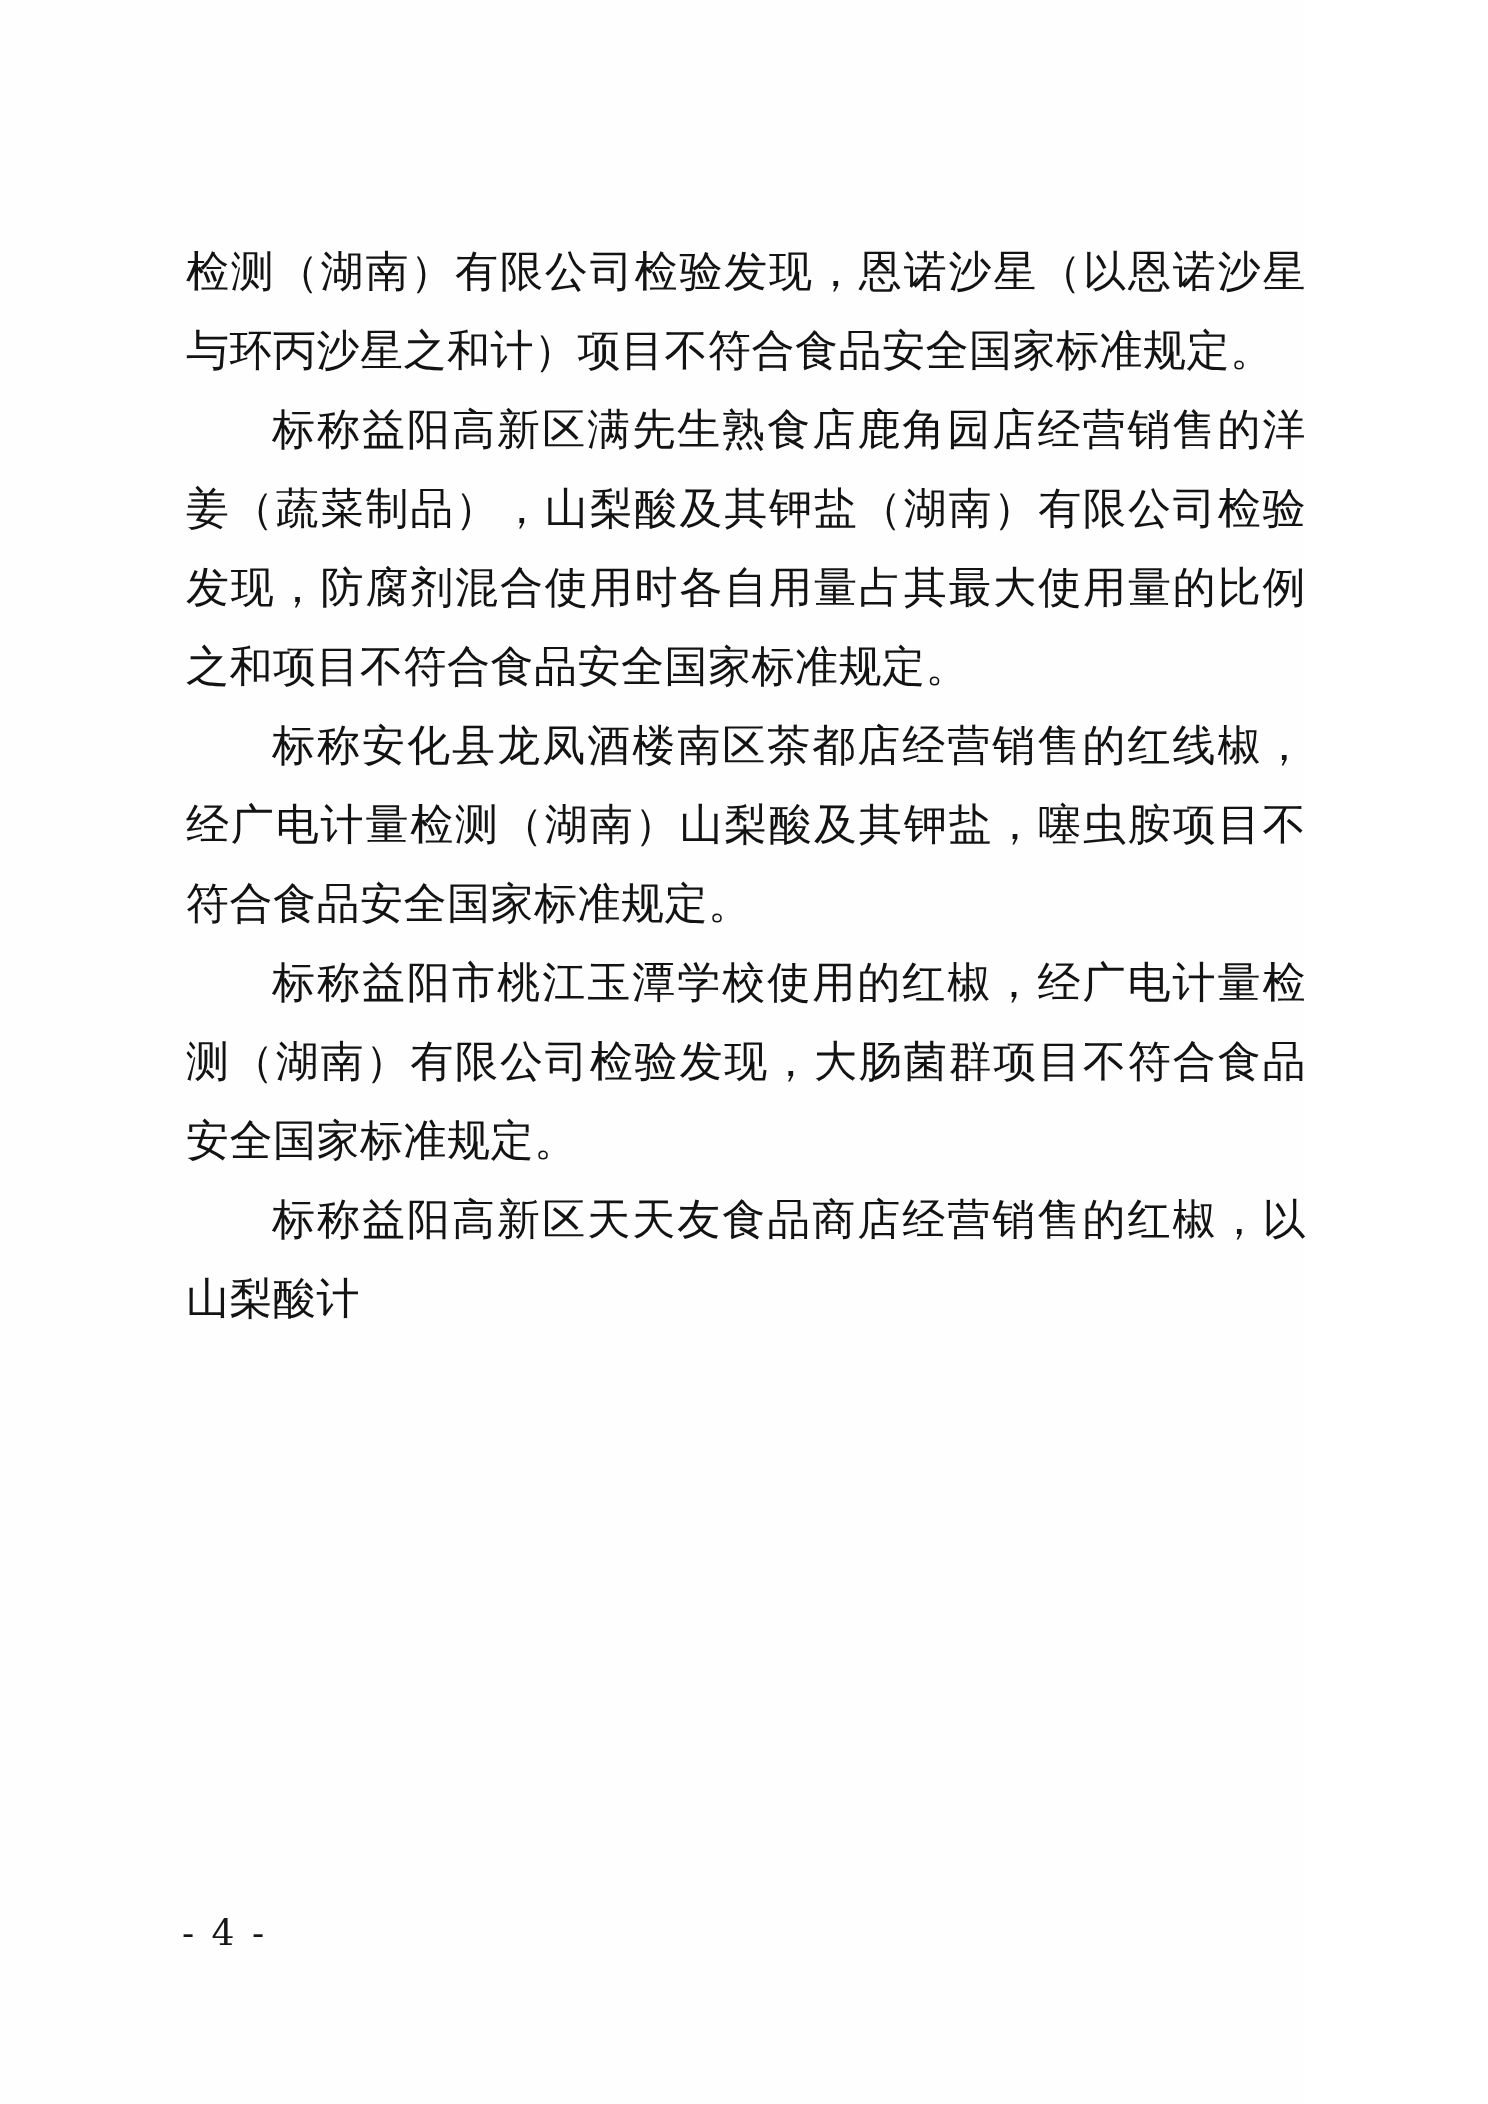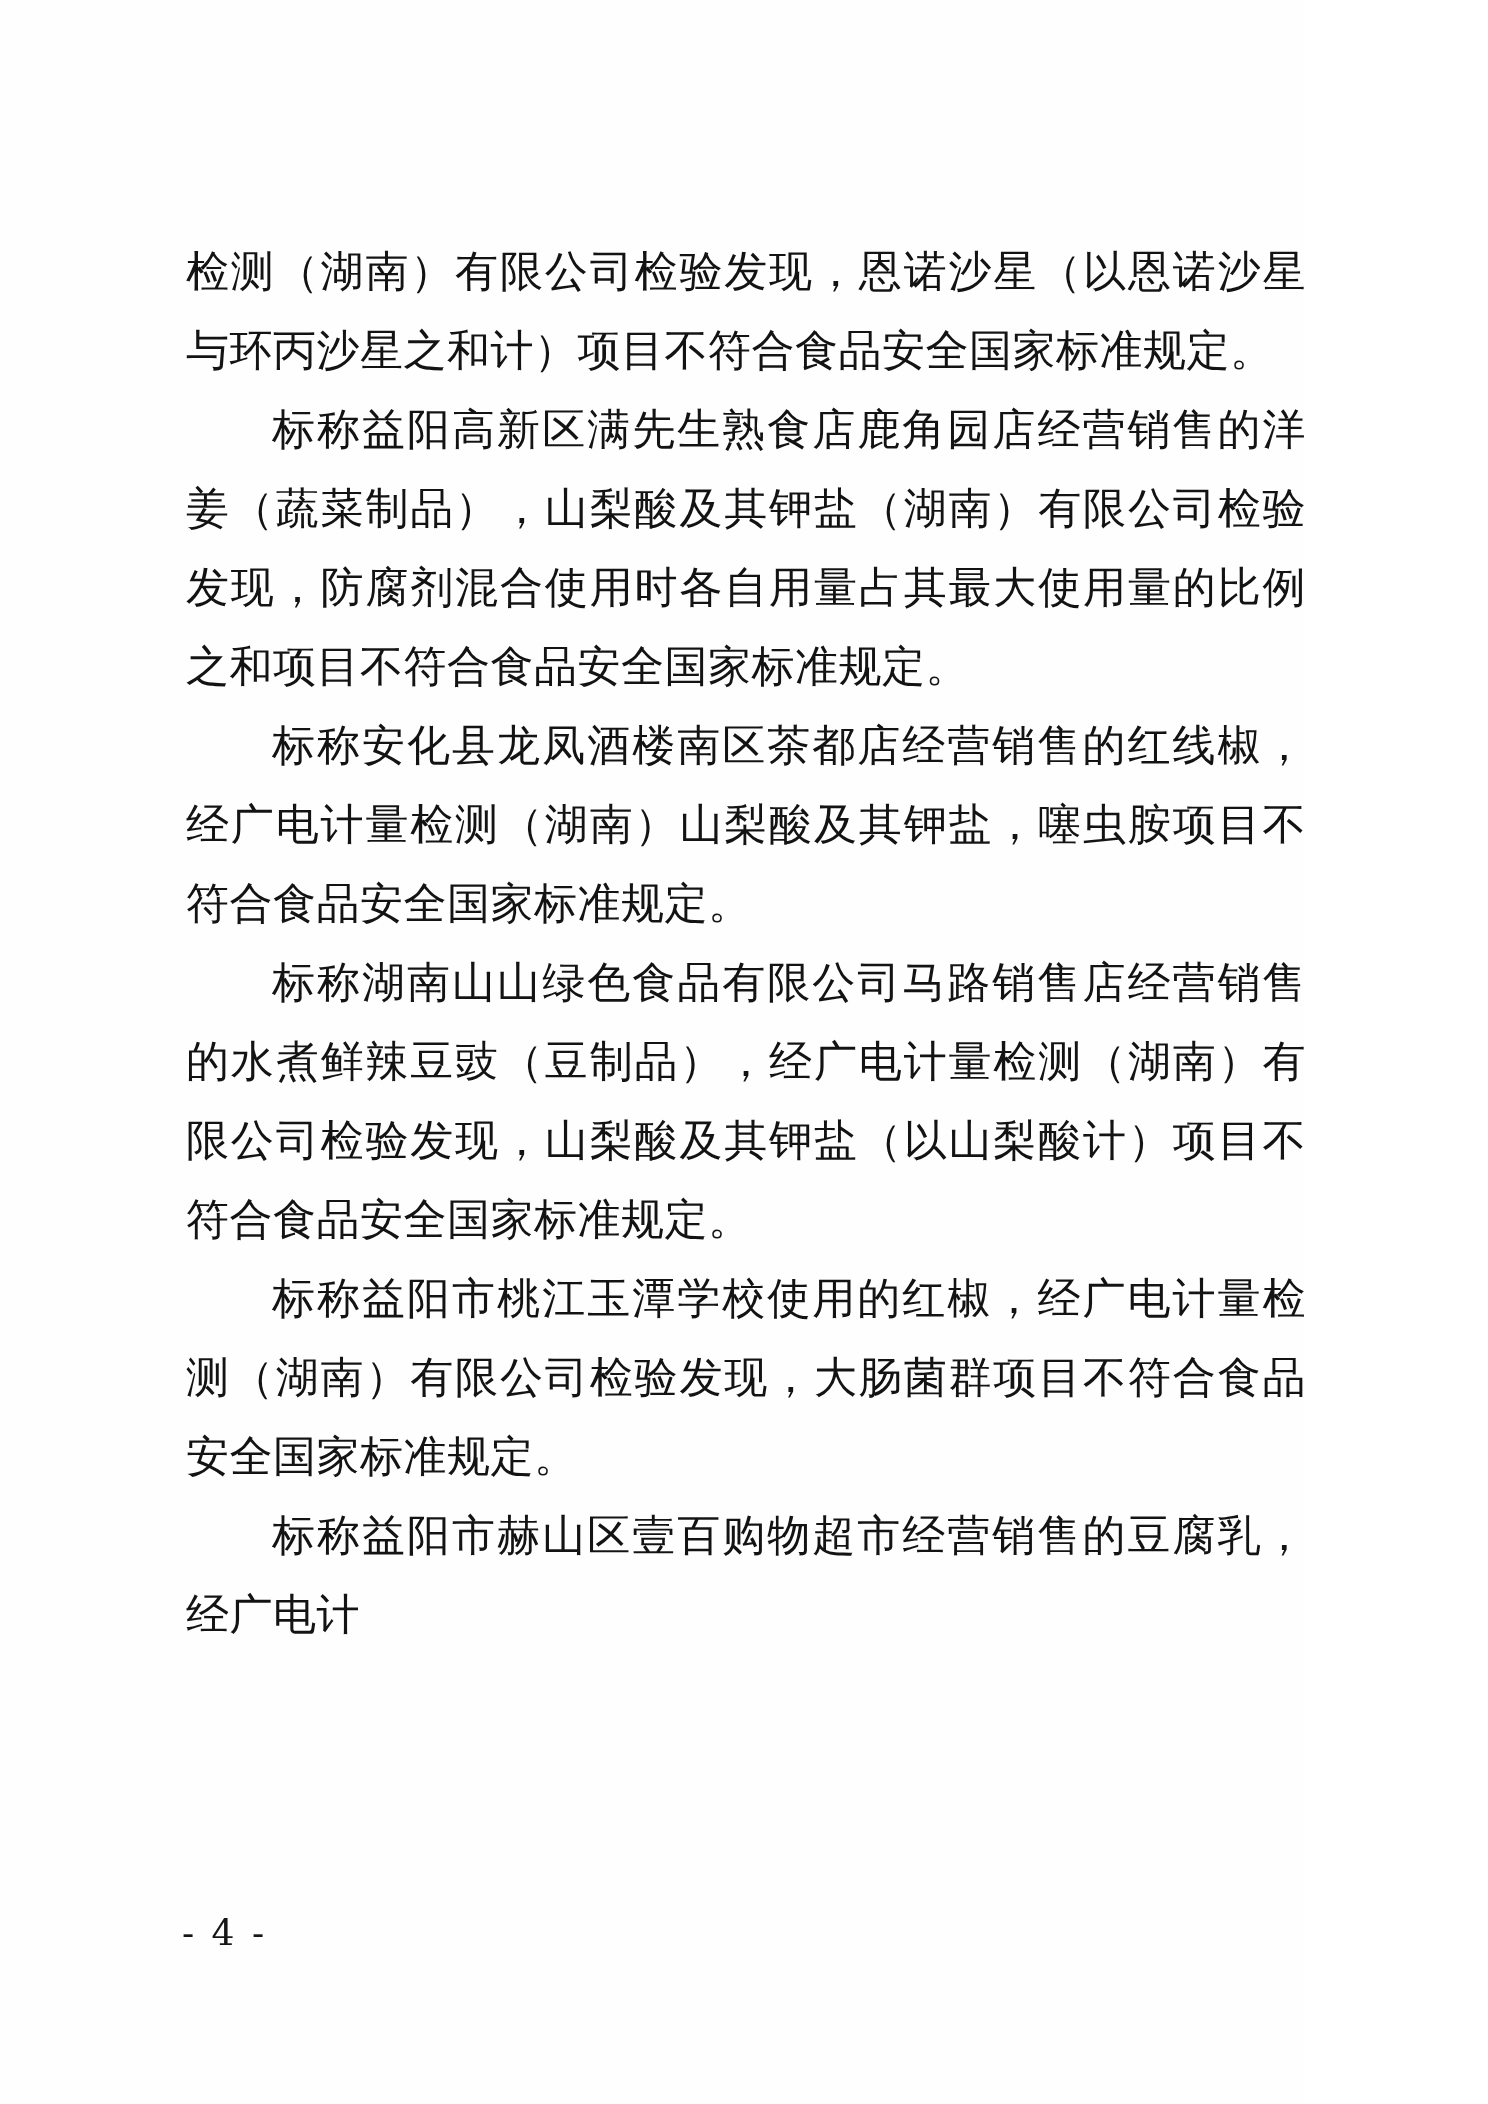--- a/index.html
+++ b/index.html
@@ -59,22 +59,21 @@
 </style>
 </head>
 <body>
 
 <div class="page">
 
   <div class="content">
     <p class="para">检测（湖南）有限公司检验发现，恩诺沙星（以恩诺沙星与环丙沙星之和计）项目不符合食品安全国家标准规定。</p>
     <p class="para indent">标称益阳高新区满先生熟食店鹿角园店经营销售的洋姜（蔬菜制品），山梨酸及其钾盐（湖南）有限公司检验发现，防腐剂混合使用时各自用量占其最大使用量的比例之和项目不符合食品安全国家标准规定。</p>
     <p class="para indent">标称安化县龙凤酒楼南区茶都店经营销售的红线椒，经广电计量检测（湖南）山梨酸及其钾盐，噻虫胺项目不符合食品安全国家标准规定。</p>
-    <p class="para indent">标称湖南山山绿色食品有限公司马路销售店经营销售的水煮鲜辣豆豉（豆制品），经广电计量检测（湖南）有限公司检验发现，山梨酸及其钾盐（以山梨酸计）项目不符合食品安全国家标准规定。</p>
     <p class="para indent">标称益阳市桃江玉潭学校使用的红椒，经广电计量检测（湖南）有限公司检验发现，大肠菌群项目不符合食品安全国家标准规定。</p>
-    <p class="para indent">标称益阳市赫山区壹百购物超市经营销售的豆腐乳，经广电计</p>
+    <p class="para indent">标称益阳高新区天天友食品商店经营销售的红椒，以山梨酸计</p>
   </div>
 
   <div class="footer">
     <span class="page-number">- 4 -</span>
   </div>
 
 </div>
 
 </body></html>

